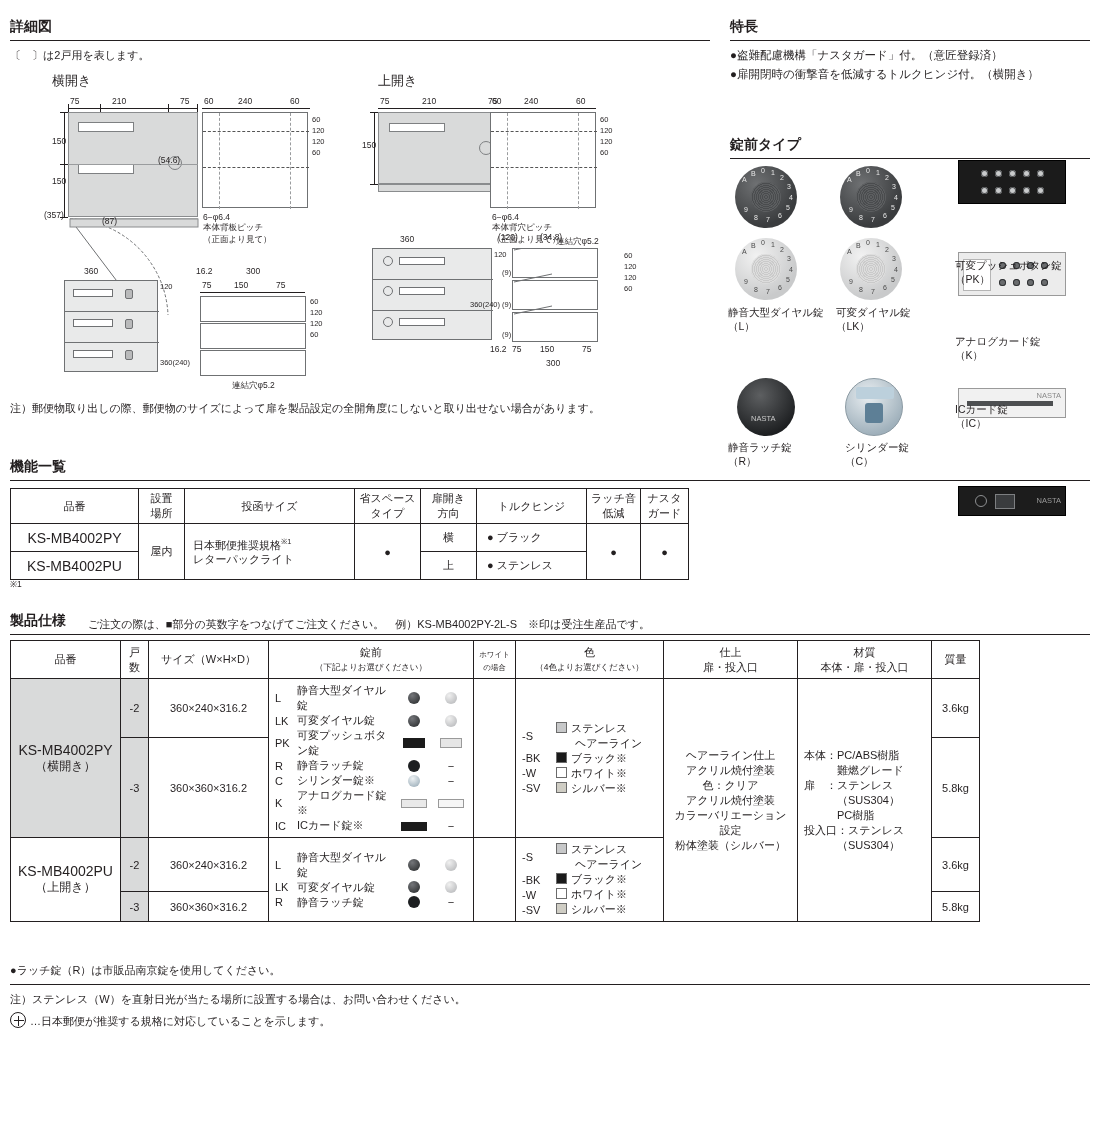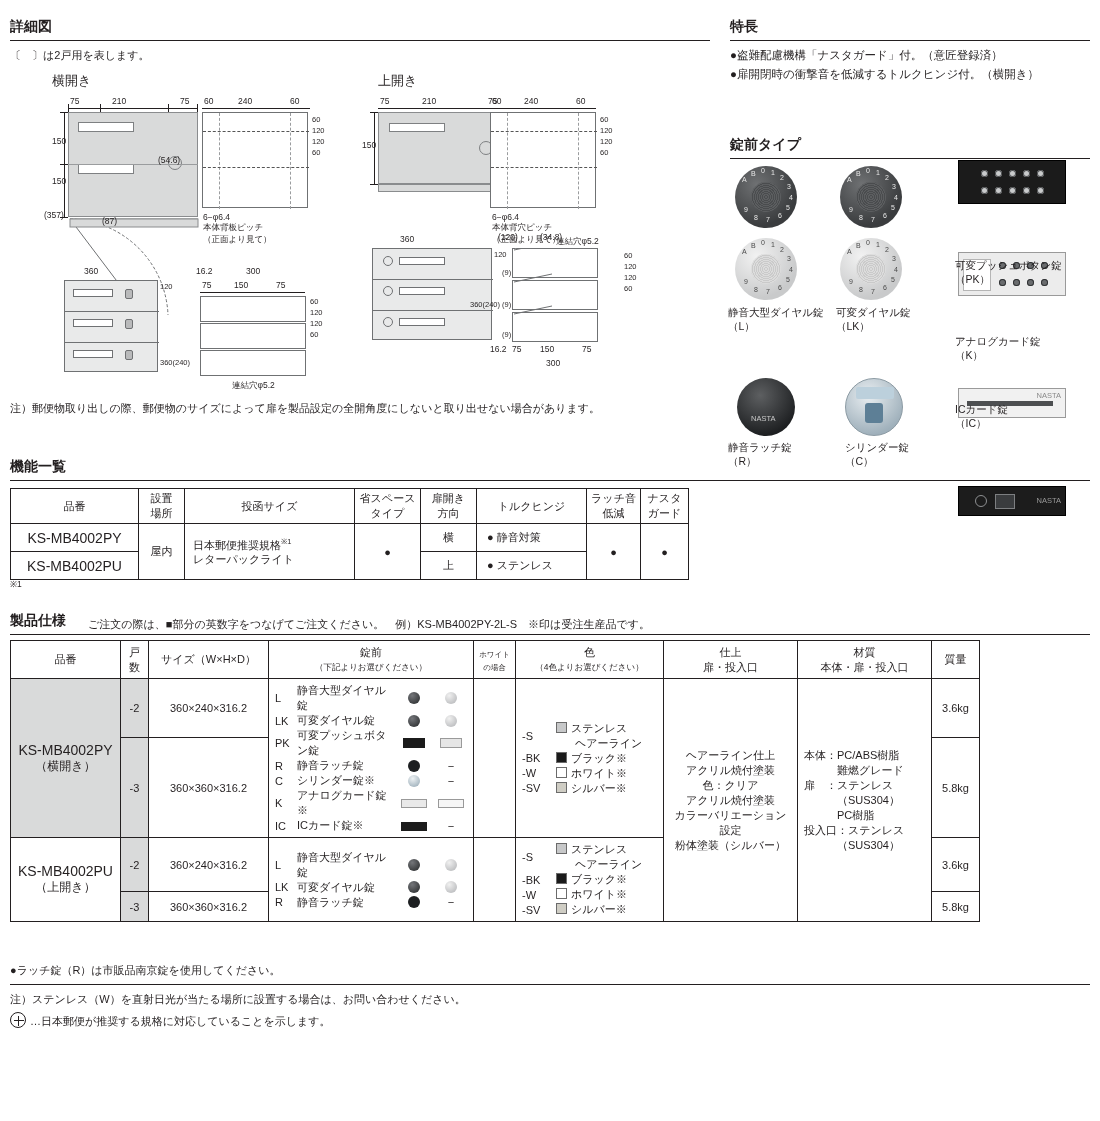--- a/index.html
+++ b/index.html
@@ -502,21 +502,21 @@
       </tr>
       <tr>
         <td style="height:28px; font-size:14px;">KS-MB4002PY</td>
         <td rowspan="2">屋内</td>
         <td rowspan="2" style="text-align:left; padding-left:8px;">
           <span>日本郵便推奨規格</span><sup class="xtiny">※1</sup><br>
           <span>レターパックライト</span>
         </td>
         <td rowspan="2">●</td>
         <td>横</td>
-        <td style="text-align:left; padding-left:10px;">● 静音対策</td>
+        <td style="text-align:left; padding-left:10px;">● ブラック</td>
         <td rowspan="2">●</td>
         <td rowspan="2">●</td>
       </tr>
       <tr>
         <td style="height:28px; font-size:14px;">KS-MB4002PU</td>
         <td>上</td>
         <td style="text-align:left; padding-left:10px;">● ステンレス</td>
       </tr>
     </tbody>
       </table>

